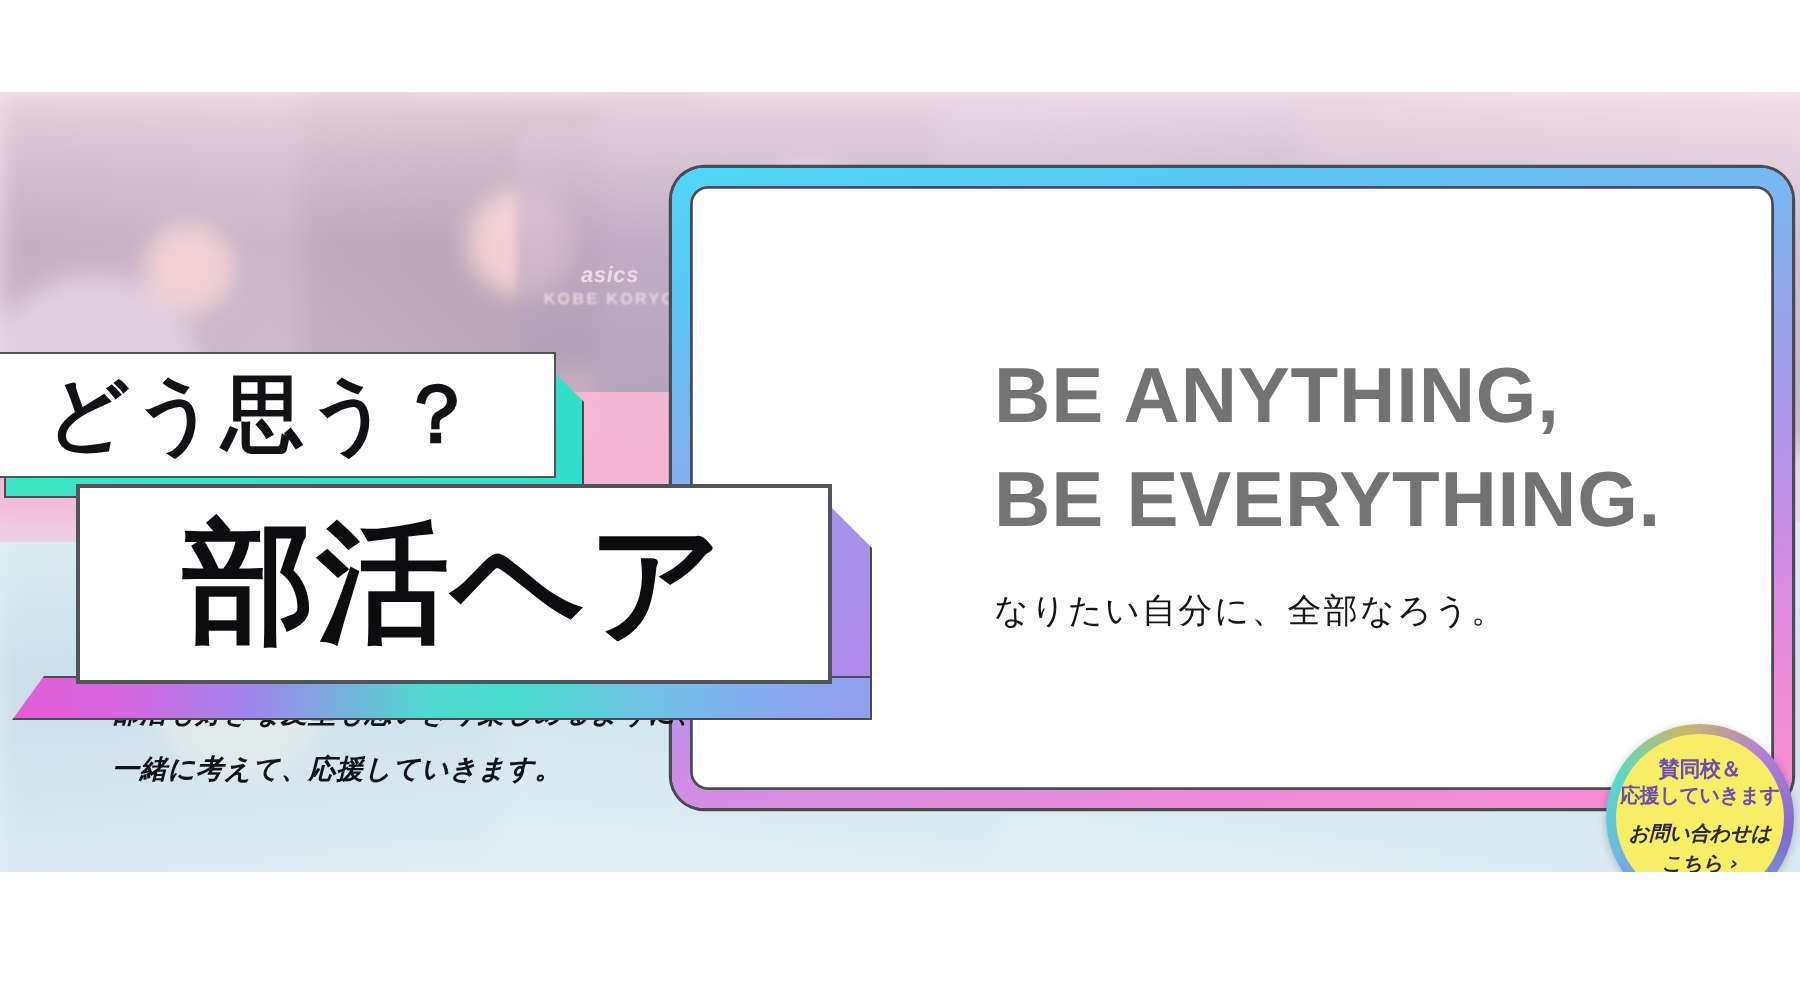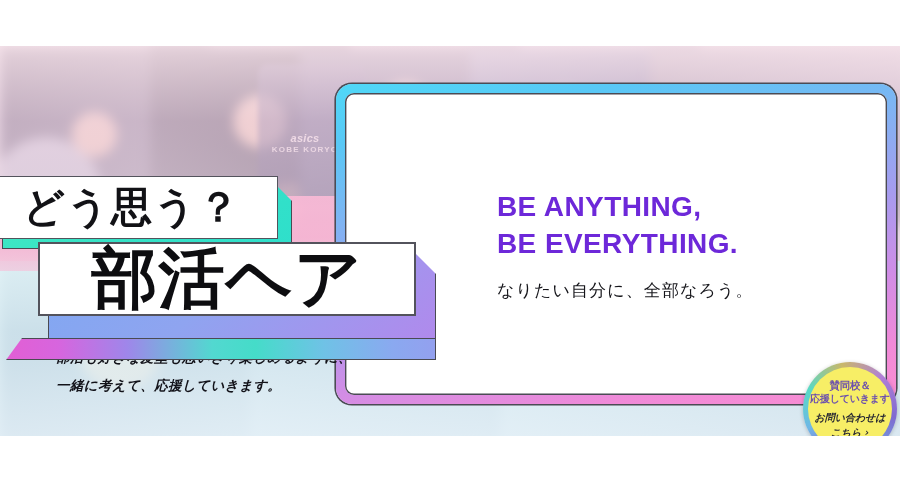--- a/index.html
+++ b/index.html
@@ -182,21 +182,21 @@
     position: absolute; left: -32px; top: 96px;
     width: 430px; height: 22px;
     background: linear-gradient(90deg,
       #e25fd4 0%, #d765de 12%, #9f86ea 28%,
       #52d8d0 48%, #45dcc9 58%, #6fc2e6 74%, #8aa9f0 90%, #93a0ef 100%);
     border: 1.6px solid #4a4a52;
     clip-path: polygon(16px 0, 100% 0, 100% 100%, 0 100%);
   }
   .mainbox .face {
     position: absolute; left: 0; top: 0;
-    width: 378px; height: 74px;
+    width: 378px; height: 100px;
     background: #ffffff;
     border: 2px solid #53535c;
     display: flex; align-items: center; justify-content: center;
   }
   .mainbox .face span {
     font-family: "DejaVu Sans", "Liberation Sans", sans-serif;
     font-size: 66px;
     font-weight: 900;
     letter-spacing: 1px;
     color: #0d0d10;
@@ -239,24 +239,24 @@
     box-shadow: inset 0 0 0 1.4px #4b4b54;
     position: relative;
   }
   .panel-content {
     position: absolute;
     left: 152px; top: 152px;
     transform: translateY(-50%);
   }
   .eng-line {
     font-family: "Liberation Sans", "DejaVu Sans", sans-serif;
-    font-size: 28px;
+    font-size: 39px;
     font-weight: 700;
     letter-spacing: .4px;
-    color: #6d28d9;
+    color: #737373;
     line-height: 1.33;
     white-space: nowrap;
   }
   .jp-line {
     margin-top: 17px;
     font-family: Liberation Sans, sans-serif;
     font-size: 17px;
     font-weight: 500;
     letter-spacing: 1.1px;
     color: #15151a;

